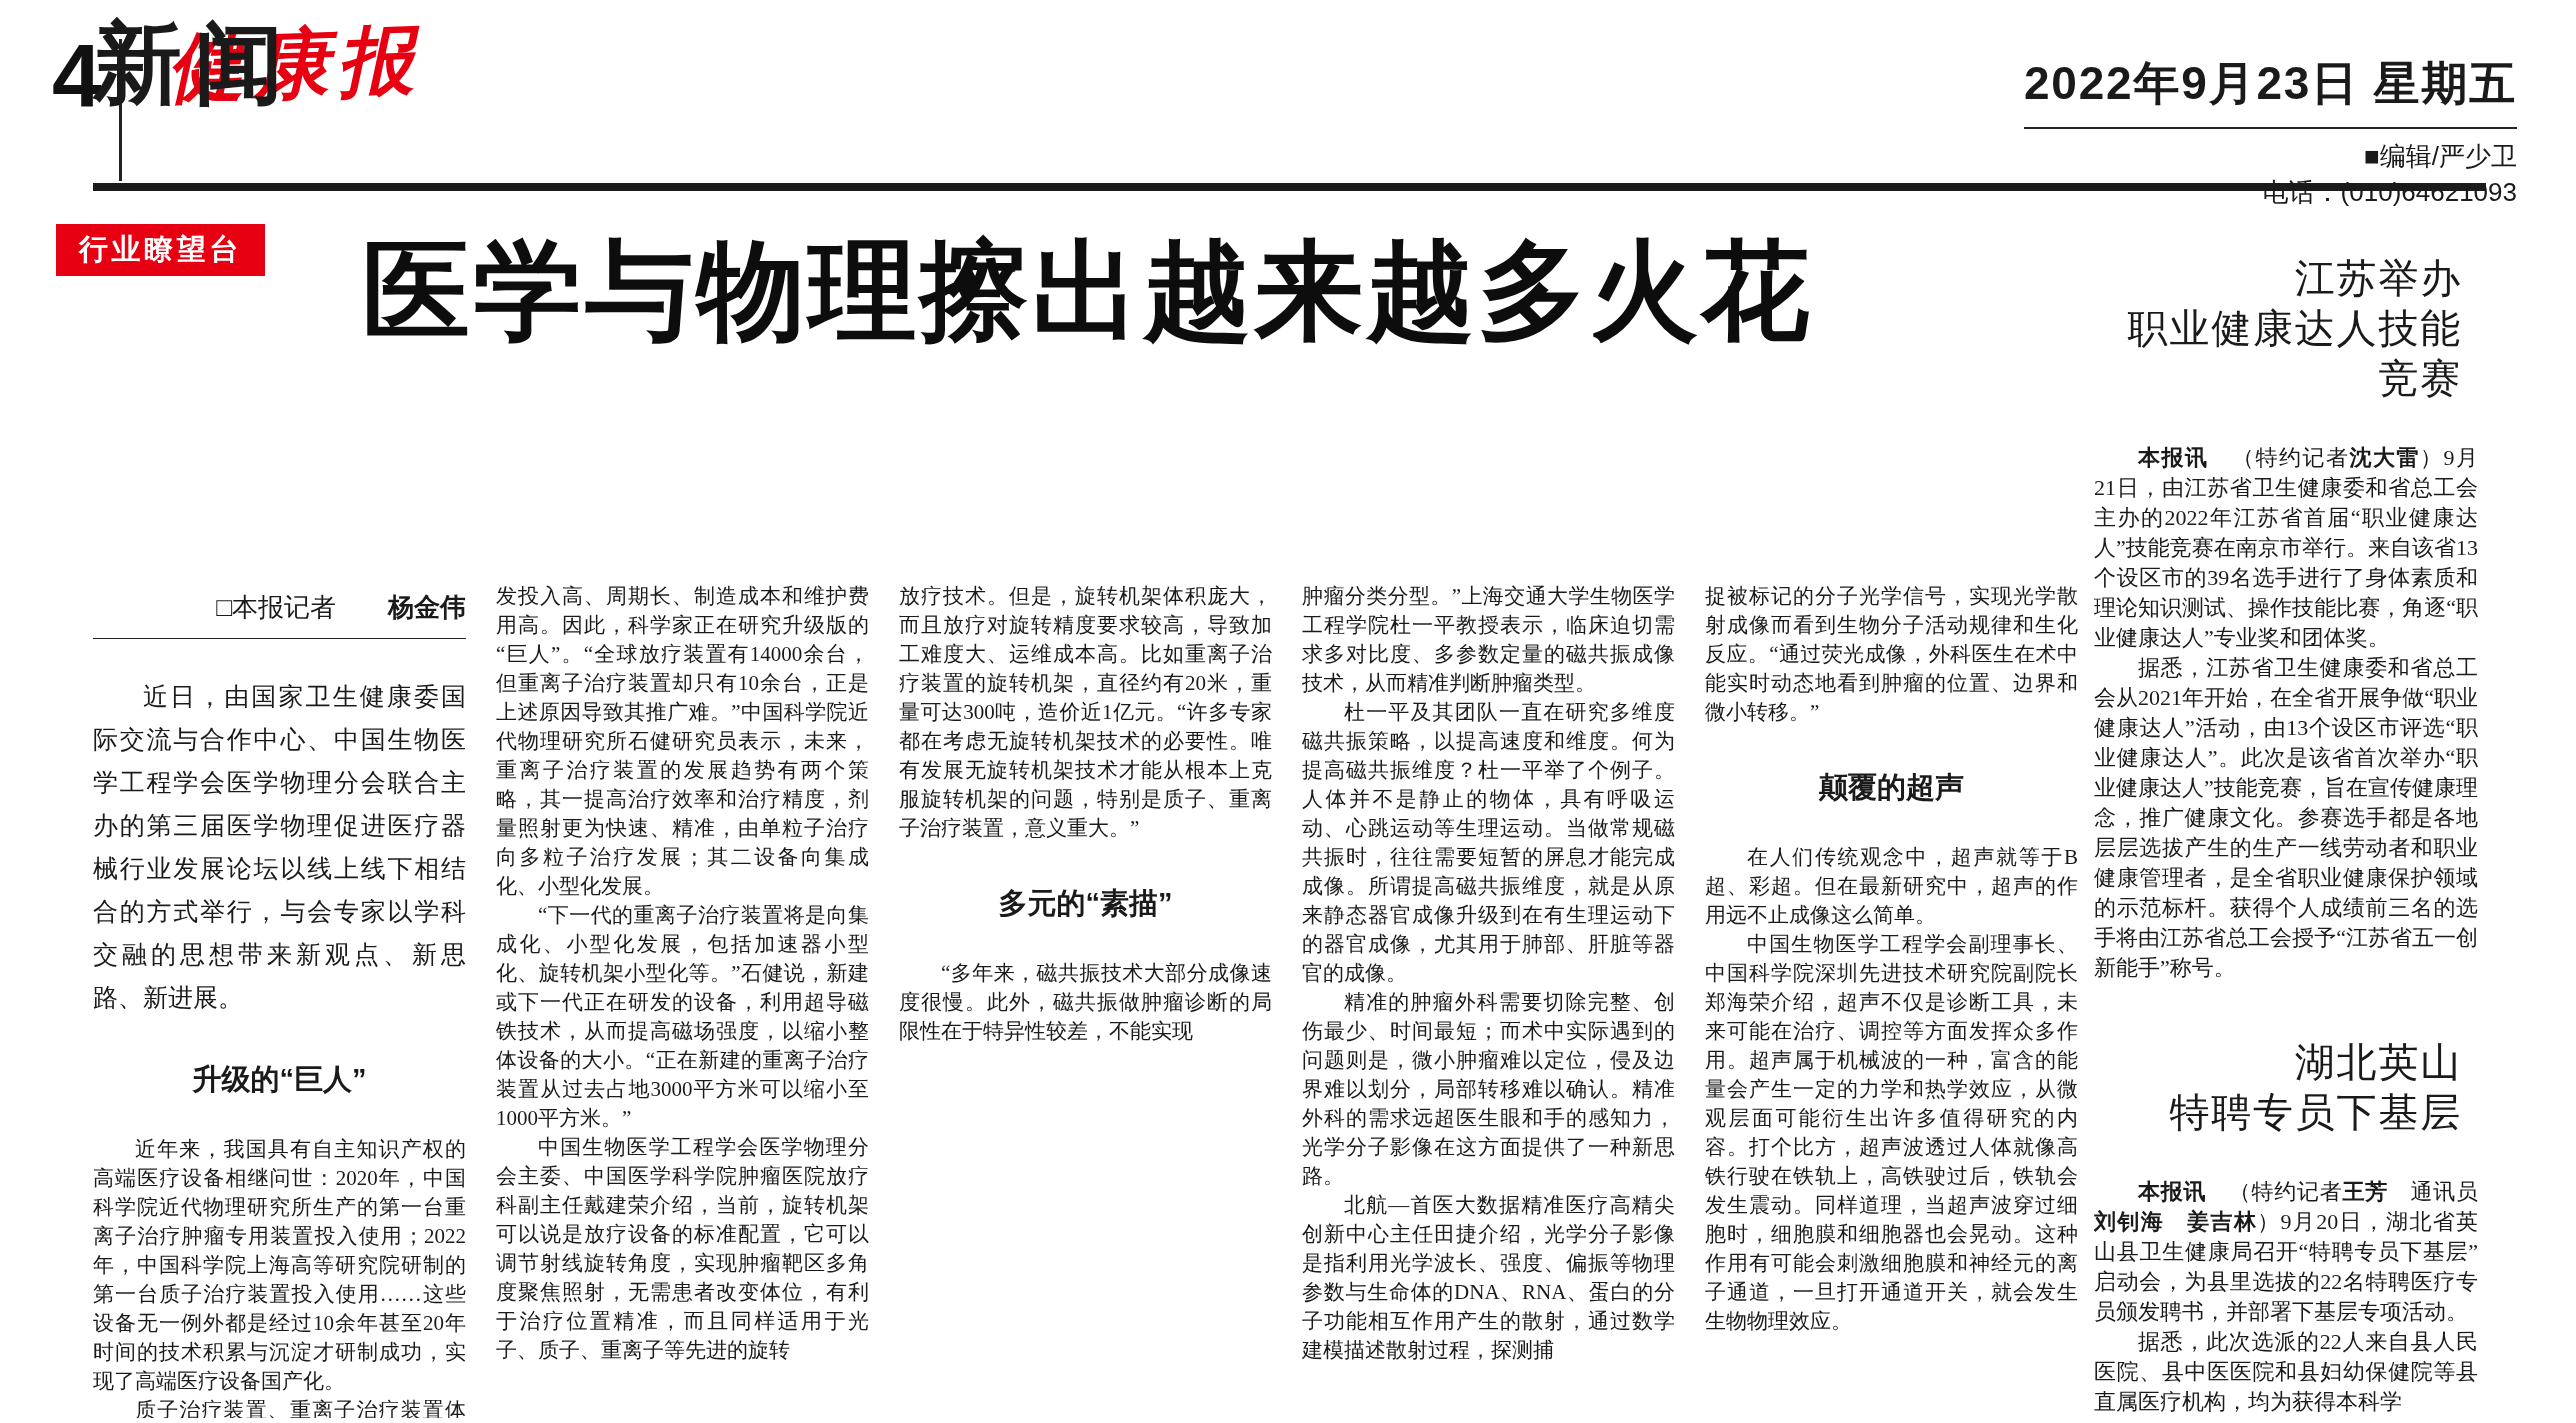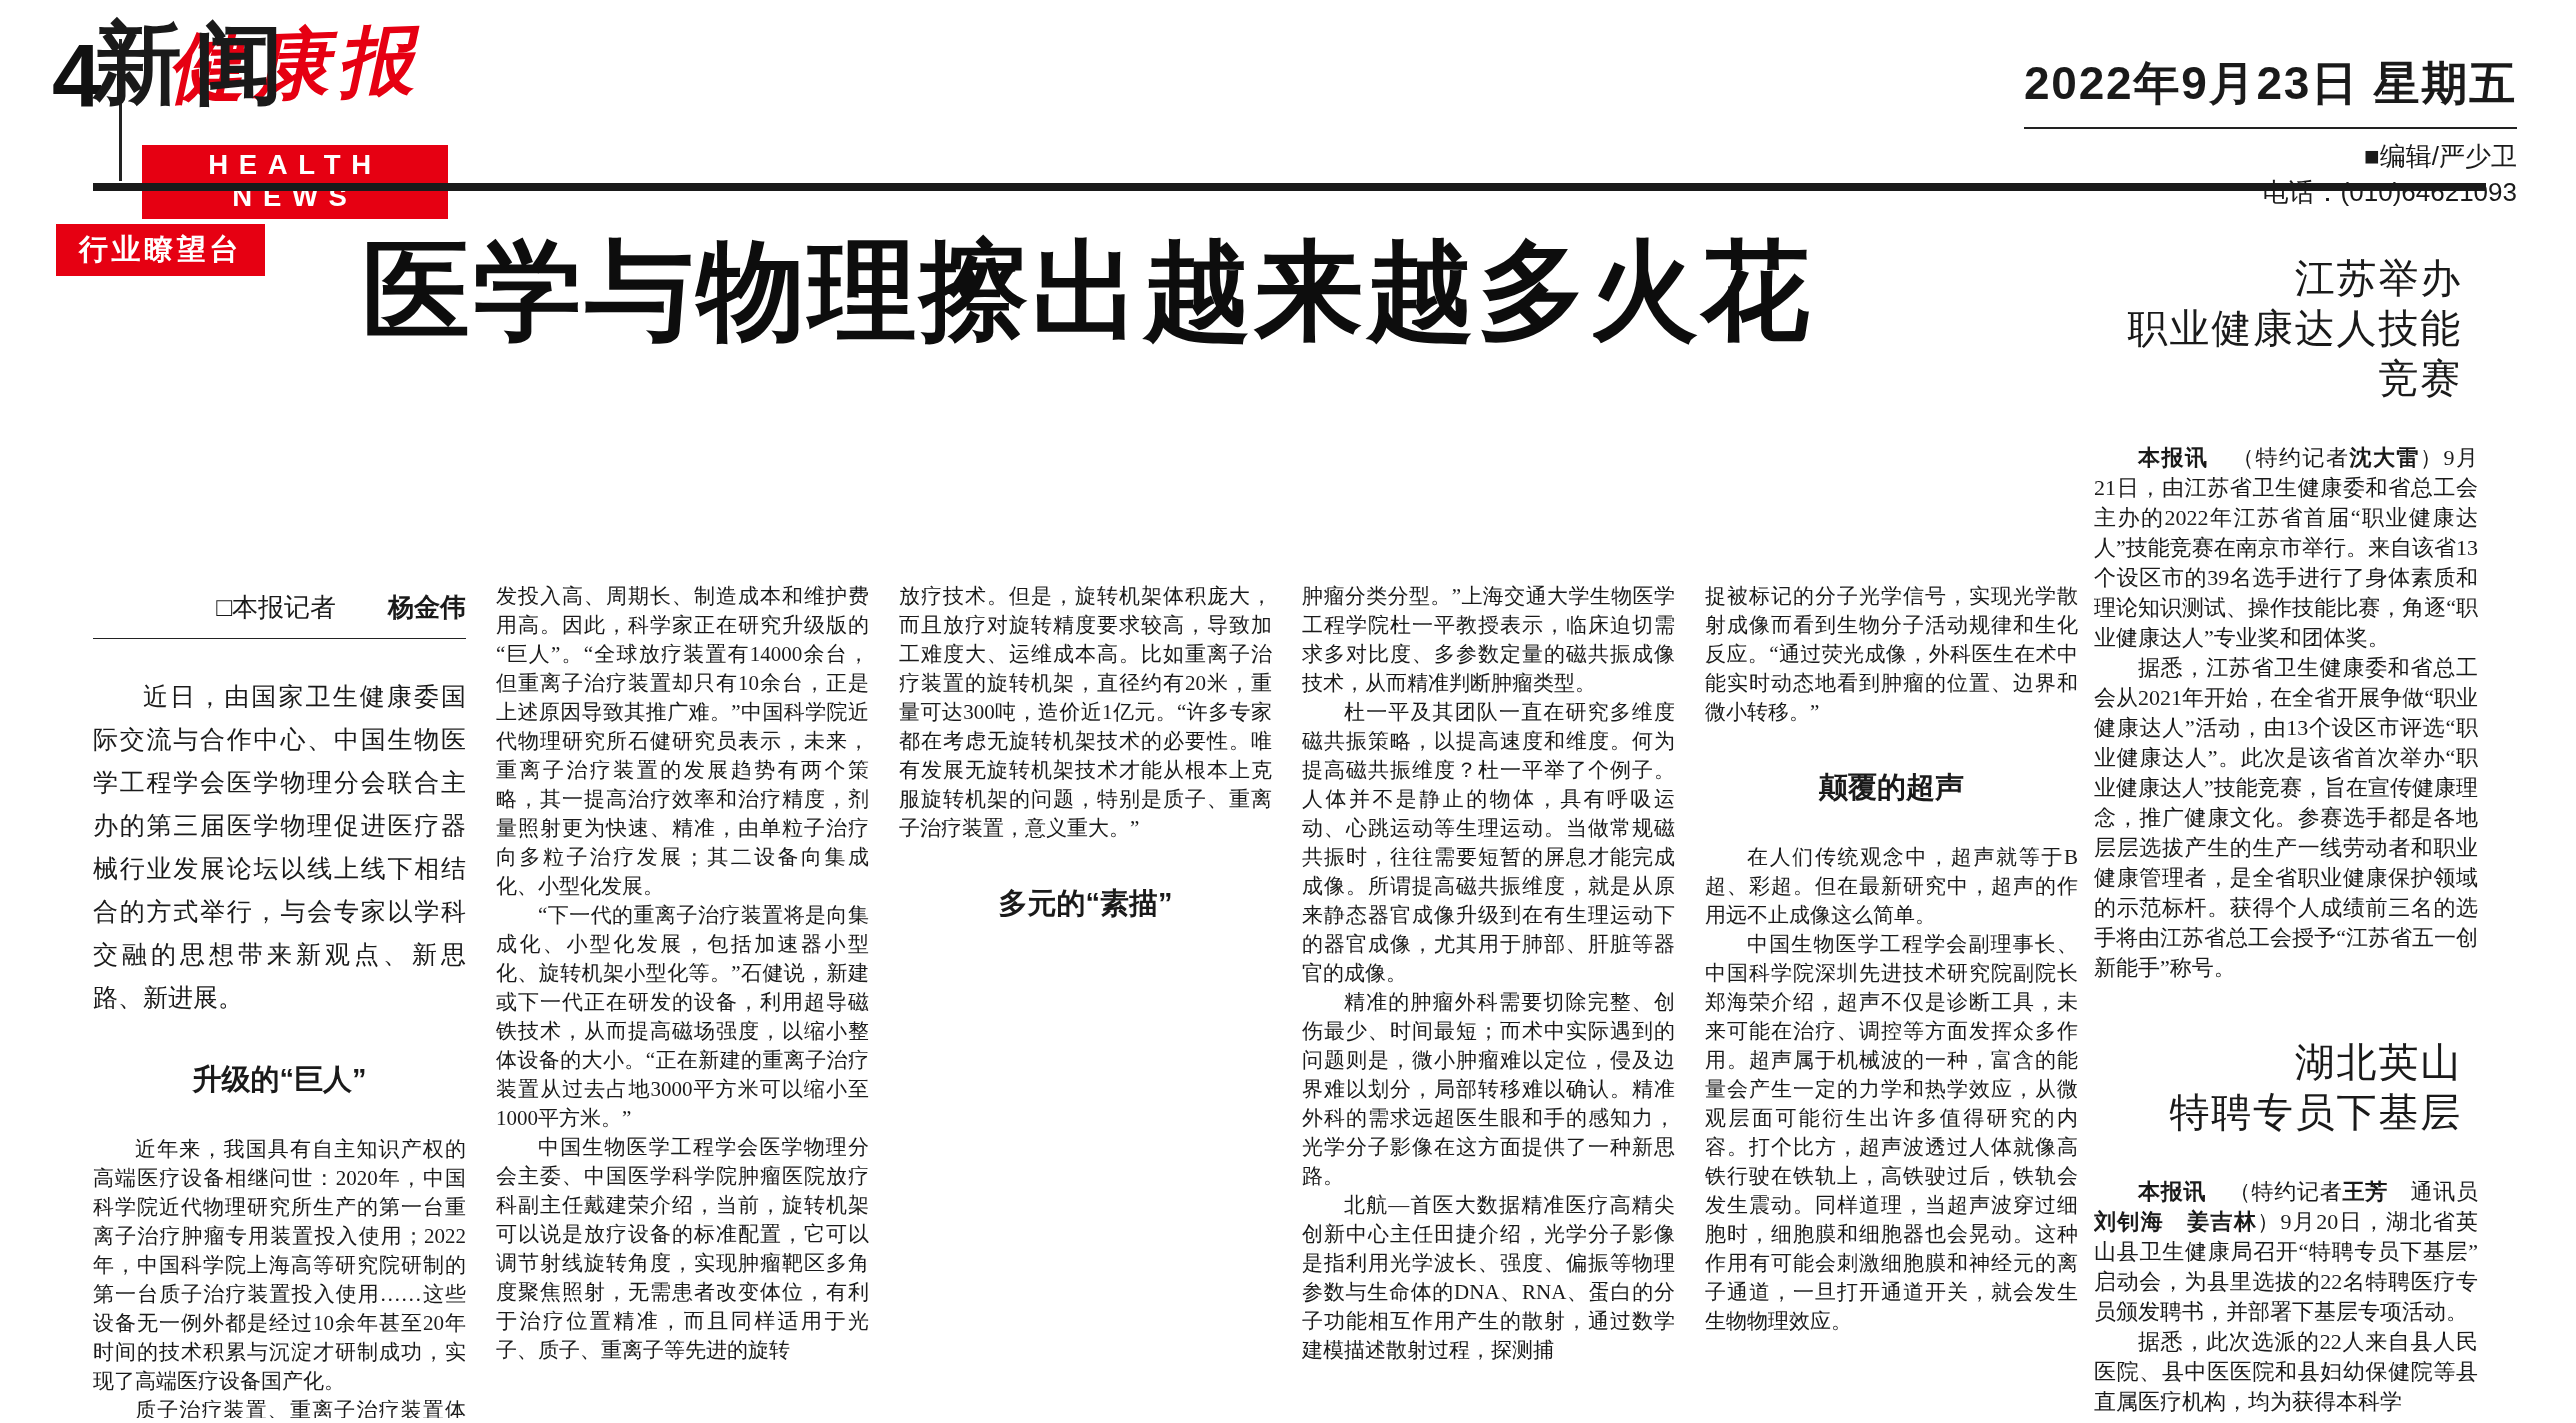--- a/index.html
+++ b/index.html
@@ -51,21 +51,20 @@
   .gap-b{margin-top:55px;}
 </style>
 </head>
 <body>
 
 <div class="page">
 
   <div class="pagenum">4</div>
   <div class="vrule"></div>
   <div class="logo-cn">健康报</div>
-  <div class="logo-en">HEALTH NEWS</div>
   <div class="section-title">新闻</div>
   <div class="pub-info">
     <div class="pub-date">2022年9月23日  星期五</div>
     <div class="pub-editor">■编辑/严少卫</div>
     <div class="pub-phone">电话：(010)64621093</div>
   </div>
   <div class="main-rule"></div>
 
   <div class="badge">行业瞭望台</div>
   <h1 class="headline">医学与物理擦出越来越多火花</h1>
@@ -83,20 +82,21 @@
 
     <div class="col">
       <p class="pc">发投入高、周期长、制造成本和维护费用高。因此，科学家正在研究升级版的“巨人”。“全球放疗装置有14000余台，但重离子治疗装置却只有10余台，正是上述原因导致其推广难。”中国科学院近代物理研究所石健研究员表示，未来，重离子治疗装置的发展趋势有两个策略，其一提高治疗效率和治疗精度，剂量照射更为快速、精准，由单粒子治疗向多粒子治疗发展；其二设备向集成化、小型化发展。</p>
       <p class="p">“下一代的重离子治疗装置将是向集成化、小型化发展，包括加速器小型化、旋转机架小型化等。”石健说，新建或下一代正在研发的设备，利用超导磁铁技术，从而提高磁场强度，以缩小整体设备的大小。“正在新建的重离子治疗装置从过去占地3000平方米可以缩小至1000平方米。”</p>
       <p class="p">中国生物医学工程学会医学物理分会主委、中国医学科学院肿瘤医院放疗科副主任戴建荣介绍，当前，旋转机架可以说是放疗设备的标准配置，它可以调节射线旋转角度，实现肿瘤靶区多角度聚焦照射，无需患者改变体位，有利于治疗位置精准，而且同样适用于光子、质子、重离子等先进的旋转</p>
     </div>
 
     <div class="col">
       <p class="pc">放疗技术。但是，旋转机架体积庞大，而且放疗对旋转精度要求较高，导致加工难度大、运维成本高。比如重离子治疗装置的旋转机架，直径约有20米，重量可达300吨，造价近1亿元。“许多专家都在考虑无旋转机架技术的必要性。唯有发展无旋转机架技术才能从根本上克服旋转机架的问题，特别是质子、重离子治疗装置，意义重大。”</p>
       <div class="subhead">多元的“素描”</div>
+      <p class="p">“多年来，磁共振技术大部分成像速度很慢。此外，磁共振做肿瘤诊断的局限性在于特异性较差，不能实现</p>
     </div>
 
     <div class="col">
       <p class="pc">肿瘤分类分型。”上海交通大学生物医学工程学院杜一平教授表示，临床迫切需求多对比度、多参数定量的磁共振成像技术，从而精准判断肿瘤类型。</p>
       <p class="p">杜一平及其团队一直在研究多维度磁共振策略，以提高速度和维度。何为提高磁共振维度？杜一平举了个例子。人体并不是静止的物体，具有呼吸运动、心跳运动等生理运动。当做常规磁共振时，往往需要短暂的屏息才能完成成像。所谓提高磁共振维度，就是从原来静态器官成像升级到在有生理运动下的器官成像，尤其用于肺部、肝脏等器官的成像。</p>
       <p class="p">精准的肿瘤外科需要切除完整、创伤最少、时间最短；而术中实际遇到的问题则是，微小肿瘤难以定位，侵及边界难以划分，局部转移难以确认。精准外科的需求远超医生眼和手的感知力，光学分子影像在这方面提供了一种新思路。</p>
       <p class="p">北航—首医大数据精准医疗高精尖创新中心主任田捷介绍，光学分子影像是指利用光学波长、强度、偏振等物理参数与生命体的DNA、RNA、蛋白的分子功能相互作用产生的散射，通过数学建模描述散射过程，探测捕</p>
     </div>
 
     <div class="col">

